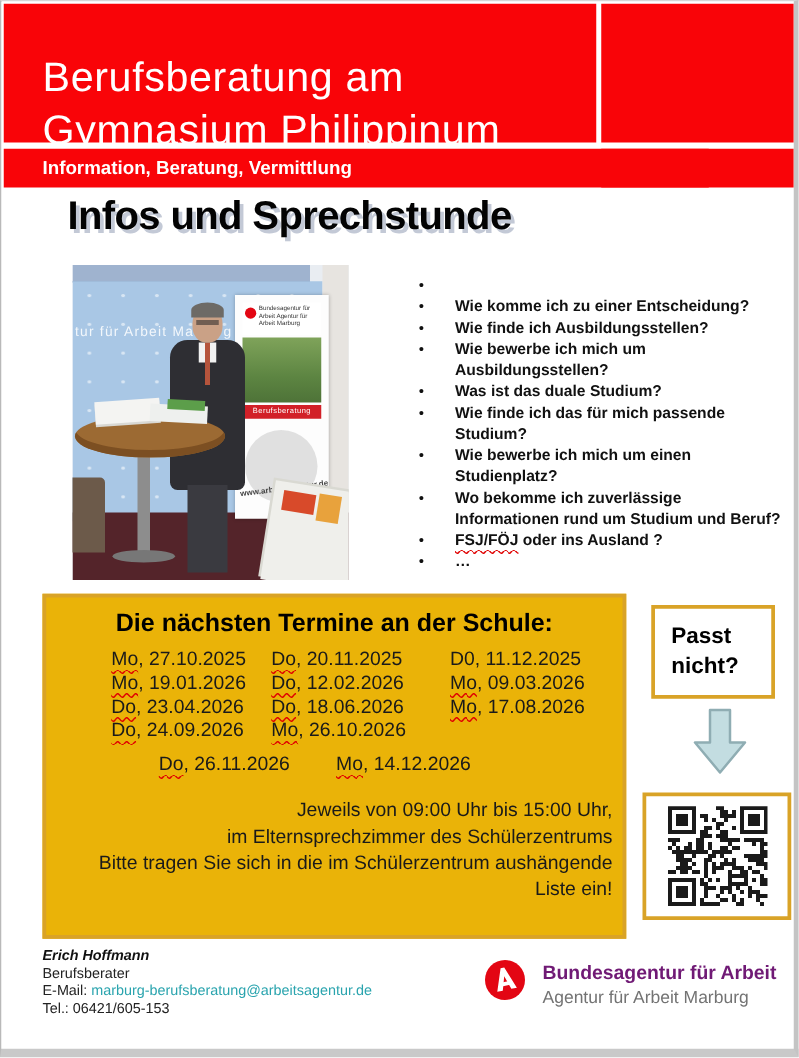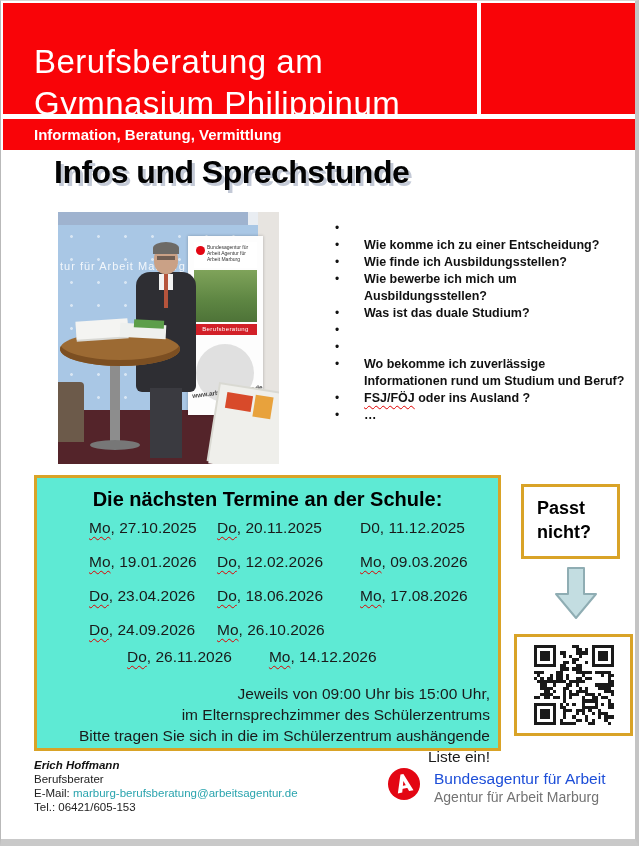--- a/index.html
+++ b/index.html
@@ -59,43 +59,43 @@
   
   .bullets{position:absolute;left:334px;top:219px;width:300px;margin:0;padding:0;list-style:none;}
   .bullets li{display:flex;margin:0 0 0 0;}
   .b-dot{width:8px;font-size:12px;line-height:17px;color:#111;flex:0 0 8px;margin-right:21px;}
   .b-text{font-size:12.5px;font-weight:700;line-height:17px;color:#111;white-space:pre-line;}
   
   .sq{text-decoration-line:underline;text-decoration-style:wavy;text-decoration-color:#e00000;
       text-decoration-thickness:1px;text-underline-offset:3px;text-decoration-skip-ink:none;}
   
   .dates-box{position:absolute;left:33px;top:474px;width:467px;height:276px;
-    border:3px solid #d9a327;box-sizing:border-box;background:#5eead4;}
+    border:3px solid #d9a327;box-sizing:border-box;background:#eab308;}
   .dates-title{margin:10px 0 0 0;text-align:center;font-size:20px;font-weight:700;color:#000;}
-  .dates-grid{display:grid;grid-template-columns:128px 143px auto;row-gap:16px;
+  .dates-grid{display:grid;grid-template-columns:128px 143px auto;row-gap:1px;
     padding-left:52px;margin-top:8px;font-size:15.5px;color:#1a1a1a;}
   .dates-last{display:flex;gap:37px;padding-left:90px;margin-top:9px;font-size:15.5px;color:#1a1a1a;}
   .dates-note{margin:17px 8px 0 8px;text-align:right;font-size:15.5px;line-height:21px;
     color:#1a1a1a;white-space:pre-line;}
   
   .passt-box{position:absolute;left:520px;top:483px;width:99px;height:75px;
     border:3px solid #d9a327;box-sizing:border-box;background:#fff;}
   .passt-label{display:block;padding:9px 0 0 13px;font-size:18px;font-weight:700;line-height:24px;
     color:#000;white-space:pre-line;}
   .down-arrow{position:absolute;left:551px;top:565px;}
   .qr-box{position:absolute;left:513px;top:633px;width:119px;height:102px;
     border:3px solid #d9a327;box-sizing:border-box;background:#fff;
     display:flex;align-items:center;justify-content:center;}
   
   .contact{position:absolute;left:33px;top:757px;font-size:11.5px;line-height:14px;color:#222;}
   .contact-name{font-weight:700;color:#111;font-style:italic;}
   .email-link{color:#2aa4ae;text-decoration:none;}
   .logo{position:absolute;left:386px;top:766px;display:flex;align-items:flex-start;}
   .logo-text{margin-left:13px;padding-top:2px;}
-  .logo-brand{font-size:15.5px;font-weight:400;color:#1d4ed8;line-height:19px;}
+  .logo-brand{font-size:15.5px;font-weight:700;color:#701a75;line-height:19px;}
   .logo-org{font-size:14px;color:#737373;line-height:19px;}
 </style>
 </head>
 <body>
 
 <div class="page">
 
   <div class="hdr-block hdr-main">
     <h1 class="hdr-title">Berufsberatung am
 Gymnasium Philippinum</h1>
@@ -158,23 +158,27 @@
         <span class="b-dot">•</span>
         <span class="b-text"><span>Wie bewerbe ich mich um
 Ausbildungsstellen?</span></span>
       </li>
     <li>
         <span class="b-dot">•</span>
         <span class="b-text"><span>Was ist das duale Studium?</span></span>
       </li>
     <li>
         <span class="b-dot">•</span>
-      </li>
-    <li>
-        <span class="b-dot">•</span>
+        <span class="b-text"><span>Wie finde ich das für mich passende
+Studium?</span></span>
+      </li>
+    <li>
+        <span class="b-dot">•</span>
+        <span class="b-text"><span>Wie bewerbe ich mich um einen
+Studienplatz?</span></span>
       </li>
     <li>
         <span class="b-dot">•</span>
         <span class="b-text"><span>Wo bekomme ich zuverlässige
 Informationen rund um Studium und Beruf?</span></span>
       </li>
     <li>
         <span class="b-dot">•</span>
         <span class="b-text"><span class="sq">FSJ/FÖJ</span><span> oder ins Ausland ?</span></span>
       </li>

